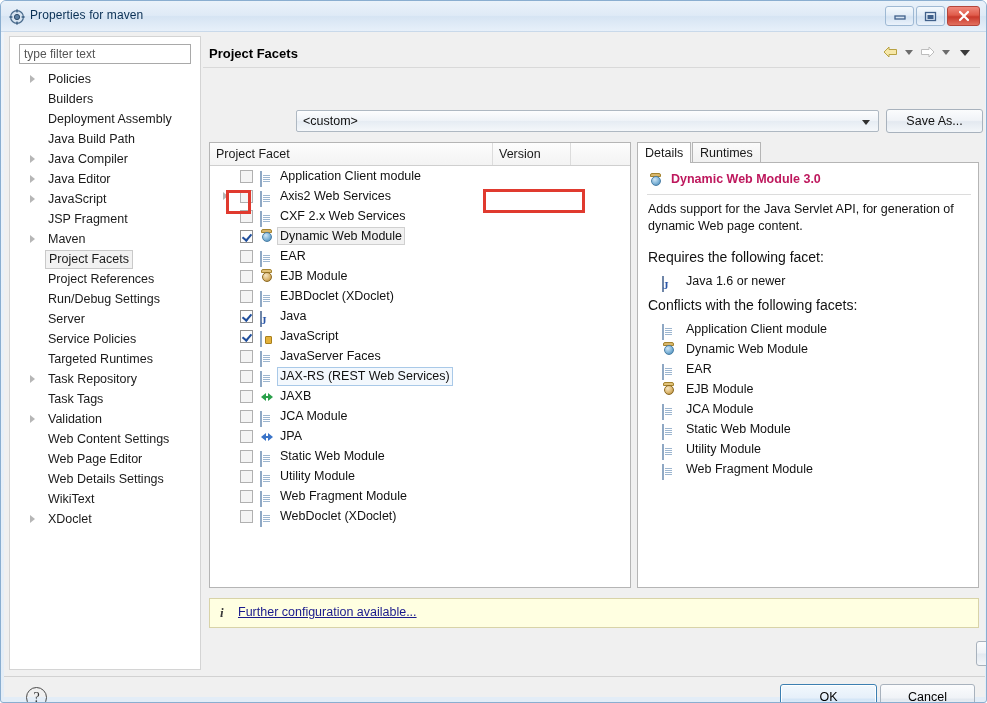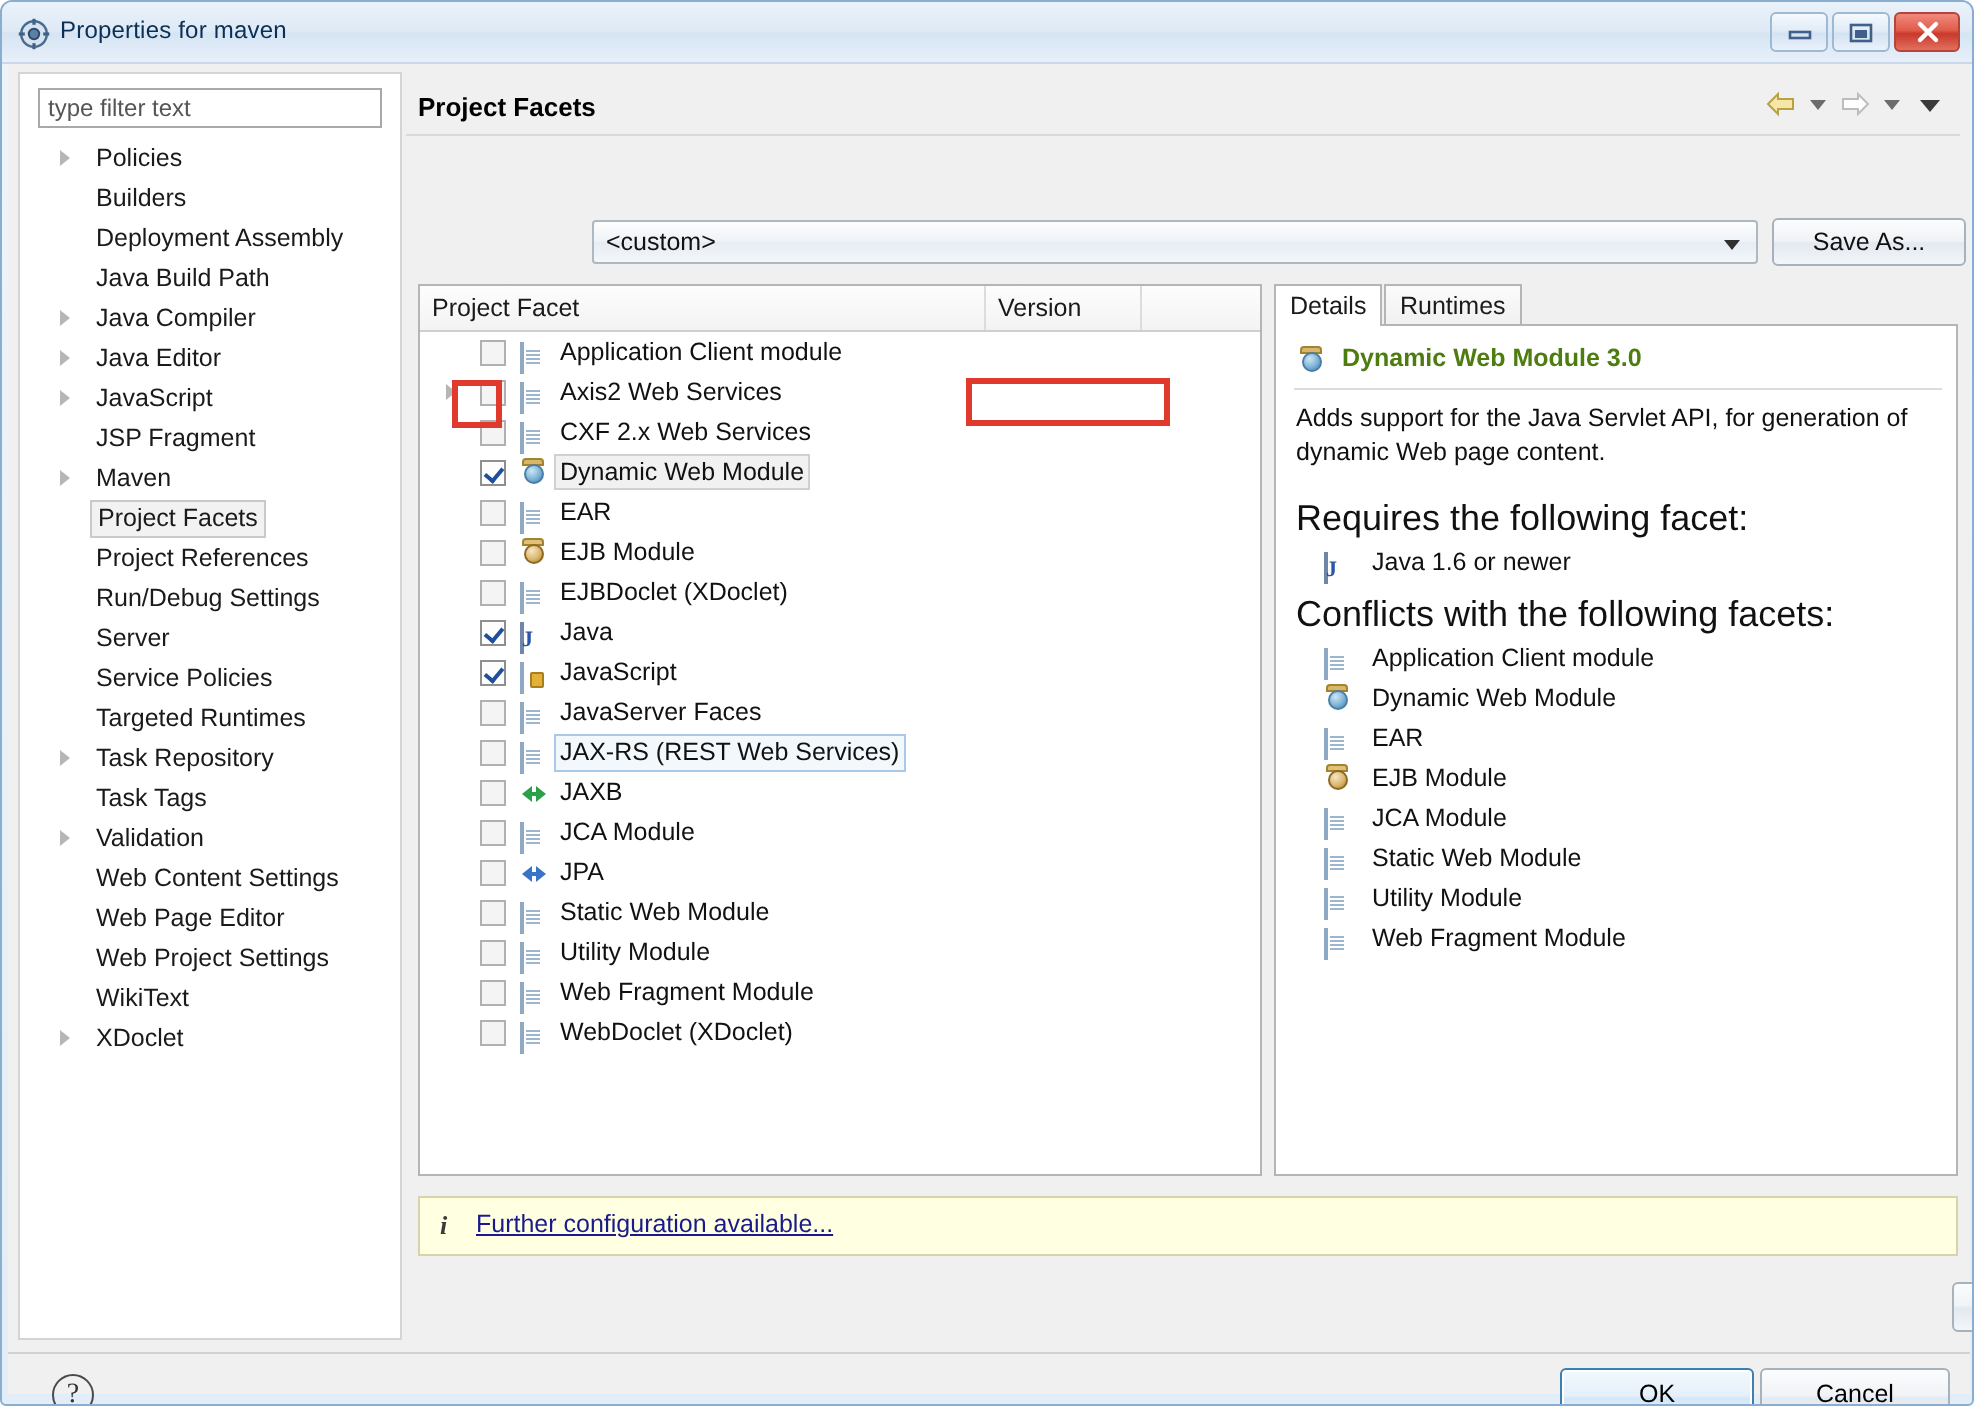--- a/index.html
+++ b/index.html
@@ -444,38 +444,38 @@
     border: 1px solid #b5b5b5;
     background: #fff;
   }
   #det-head {
     position: absolute; left: 11px; top: 9px;
     height: 18px;
   }
   #det-head .ic { position: absolute; left: 0; top: 1px; }
   #det-head .ttl {
     position: absolute; left: 22px; top: 0;
-    font-size: 12.5px; font-weight: bold; color: #4d7c0f;
+    font-size: 12.5px; font-weight: bold; color: #be185d;
     white-space: nowrap;
   }
   #det-rule {
     position: absolute; left: 9px; top: 31px;
     width: 324px; height: 1px;
     background: #dcdcdc;
   }
   #det-desc {
     position: absolute; left: 10px; top: 38px;
     width: 322px;
     font-size: 12.5px;
     line-height: 17px;
     color: #111;
   }
   .det-sec-title {
     position: absolute; left: 10px;
-    font-size: 18px; color: #111;
+    font-size: 14px; color: #111;
   }
   .det-li {
     position: absolute; left: 24px;
     height: 20px; line-height: 20px;
     font-size: 12.5px; color: #111;
     white-space: nowrap;
   }
   .det-li .ic { position: absolute; left: 0; top: 3px; }
   .det-li .tx { position: absolute; left: 24px; top: 0; }
 
@@ -618,21 +618,21 @@
           <div class="tree-item"><span class="lbl">Project References</span></div>
           <div class="tree-item"><span class="lbl">Run/Debug Settings</span></div>
           <div class="tree-item"><span class="lbl">Server</span></div>
           <div class="tree-item"><span class="lbl">Service Policies</span></div>
           <div class="tree-item"><span class="lbl">Targeted Runtimes</span></div>
           <div class="tree-item"><span class="twisty"></span><span class="lbl">Task Repository</span></div>
           <div class="tree-item"><span class="lbl">Task Tags</span></div>
           <div class="tree-item"><span class="twisty"></span><span class="lbl">Validation</span></div>
           <div class="tree-item"><span class="lbl">Web Content Settings</span></div>
           <div class="tree-item"><span class="lbl">Web Page Editor</span></div>
-          <div class="tree-item"><span class="lbl">Web Project Settings</span></div>
+          <div class="tree-item"><span class="lbl">Web Details Settings</span></div>
           <div class="tree-item"><span class="lbl">WikiText</span></div>
           <div class="tree-item"><span class="twisty"></span><span class="lbl">XDoclet</span></div>
         </div>
     </div>
 
     <div id="right-pane">
 
       <div id="page-title">Project Facets</div>
 
       <div id="nav-icons">

